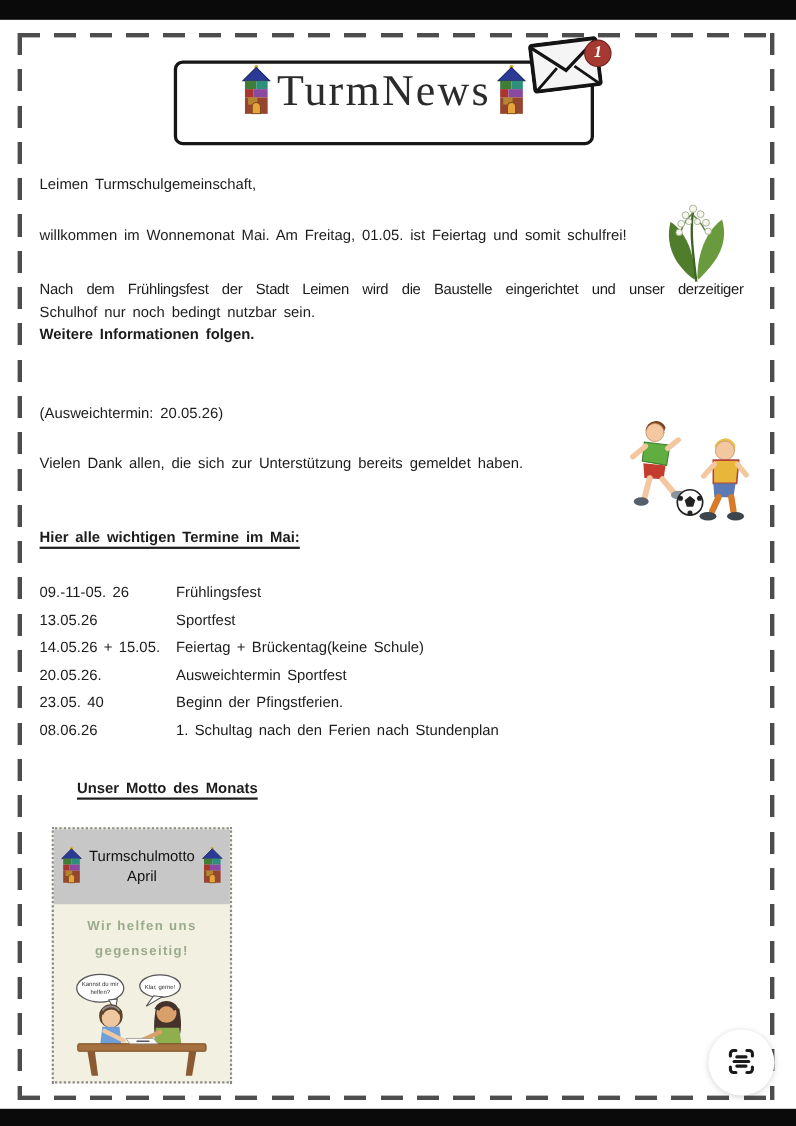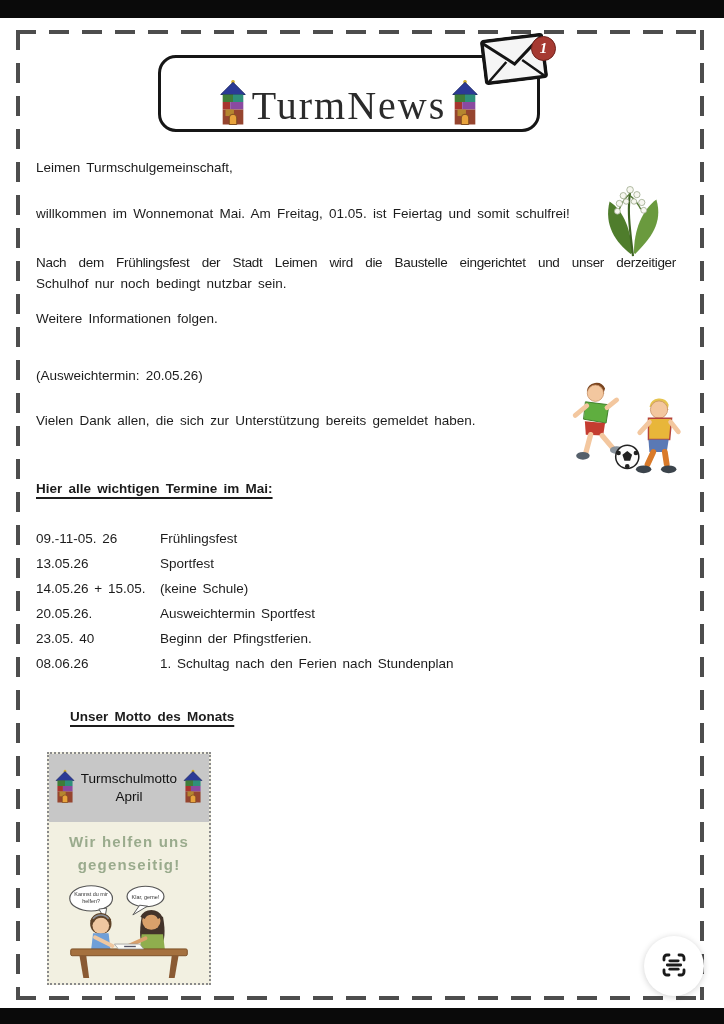--- a/index.html
+++ b/index.html
@@ -15,58 +15,58 @@
   .edge { position:absolute; }
   .edge.h { height:4px; background:repeating-linear-gradient(90deg,#4d4d4d 0 20px,transparent 20px 33px); }
   .edge.v { width:4px;  background:repeating-linear-gradient(180deg,#4d4d4d 0 20px,transparent 20px 33px); }
   #edge-top    { left:16px; top:30px;  width:688px; }
   #edge-bottom { left:16px; top:996px; width:688px; }
   #edge-left   { left:16px; top:30px;  height:970px; }
   #edge-right  { left:700px; top:30px; height:970px; }
 
   
   #title-box { position:absolute; left:158px; top:55px; width:382px; height:77px;
-               background:#fff; border:3px solid #161616; border-radius:18px;
-               display:flex; align-items:flex-end; justify-content:center; gap:4px; z-index:2; }
+               background:#fff; border:3px solid #161616; border-radius:8px;
+               display:flex; align-items:flex-start; justify-content:center; gap:4px; z-index:2; }
   #newsletter-title { font-family:"Liberation Serif","DejaVu Serif",serif; font-size:40px;
                       letter-spacing:2px; color:#2b2b2b; }
 
   
   #envelope { position:absolute; left:482px; top:36px; width:64px; height:46px;
               transform:rotate(-7deg); z-index:3; }
   #badge { position:absolute; left:531px; top:36px; width:25px; height:25px; border-radius:50%;
            background:#a63a32; border:1.5px solid #6f211b; color:#fff; z-index:4;
            font-family:"Liberation Serif","DejaVu Serif",serif; font-style:italic; font-weight:bold;
            font-size:15px; display:flex; align-items:center; justify-content:center; }
 
   
   .line { position:absolute; left:36px; font-size:13.5px; letter-spacing:0; word-spacing:2.5px;
           white-space:nowrap; }
   .tight { letter-spacing:-0.3px; word-spacing:1px; }
   .b { font-weight:normal; }
   #construction-block { position:absolute; left:36px; top:255px; width:640px; font-size:13.5px; }
   #construction-l1 { text-align:justify; text-align-last:justify; letter-spacing:-0.3px; word-spacing:1px;
                      white-space:normal; }
   #construction-l2 { margin-top:6px; word-spacing:2.5px; }
-  #construction-l3 { margin-top:20px; word-spacing:2.5px; }
+  #construction-l3 { margin-top:5px; word-spacing:2.5px;font-weight:bold; }
   .heading { font-weight:bold; text-decoration:underline; text-underline-offset:4px;
              text-decoration-thickness:1.5px; }
 
   
   #termine-list { position:absolute; left:36px; top:526px; font-size:13.5px; }
   .termine-row { display:flex; line-height:25px; word-spacing:2px; white-space:nowrap; }
   .termine-date { width:124px; flex:0 0 124px; }
 
   
   #poster { position:absolute; left:47px; top:752px; width:164px; height:233px;
             border:2px dotted #8a8a8a; background:#f2f0e1; display:flex; flex-direction:column; }
   #poster-header { height:68px; background:#c7c7c7; display:flex; align-items:center;
                    justify-content:space-between; padding:12px 5px; }
   #poster-header-text { text-align:center; font-size:13.5px; line-height:18px; color:#111; flex:1; }
-  #poster-motto { margin-top:8px; text-align:center; font-size:15px; line-height:23px;
+  #poster-motto { margin-top:8px; text-align:center; font-size:12px; line-height:23px;
                   font-weight:bold; color:#9aab8d; letter-spacing:1.2px; }
   #poster-illustration { margin-top:2px; align-self:center; }
 
   
   #scan-button { position:absolute; left:644px; top:936px; width:60px; height:60px; border-radius:50%;
                  background:#fff; box-shadow:0 1px 6px rgba(0,0,0,0.18); z-index:6;
                  display:flex; align-items:center; justify-content:center; cursor:pointer; border:none; }
 
   .illus { position:absolute; }
   #lily-illustration { left:597px; top:182px; }
@@ -195,20 +195,21 @@
     <div class="termine-row">
         <span class="termine-date">09.-11-05. 26</span>
         <span>Frühlingsfest</span>
       </div>
     <div class="termine-row">
         <span class="termine-date">13.05.26</span>
         <span>Sportfest</span>
       </div>
     <div class="termine-row">
         <span class="termine-date">14.05.26 + 15.05.</span>
+        <span>Feiertag + Brückentag </span>
         <span class="b">(keine Schule)</span>
       </div>
     <div class="termine-row">
         <span class="termine-date">20.05.26.</span>
         <span>Ausweichtermin Sportfest</span>
       </div>
     <div class="termine-row">
         <span class="termine-date">23.05. 40</span>
         <span>Beginn der Pfingstferien.</span>
       </div>

